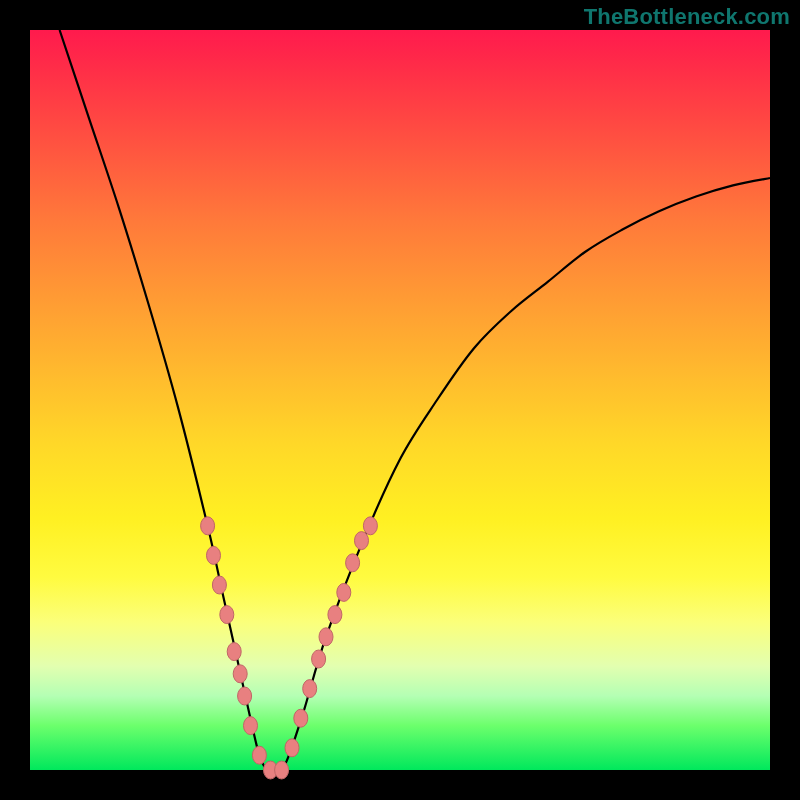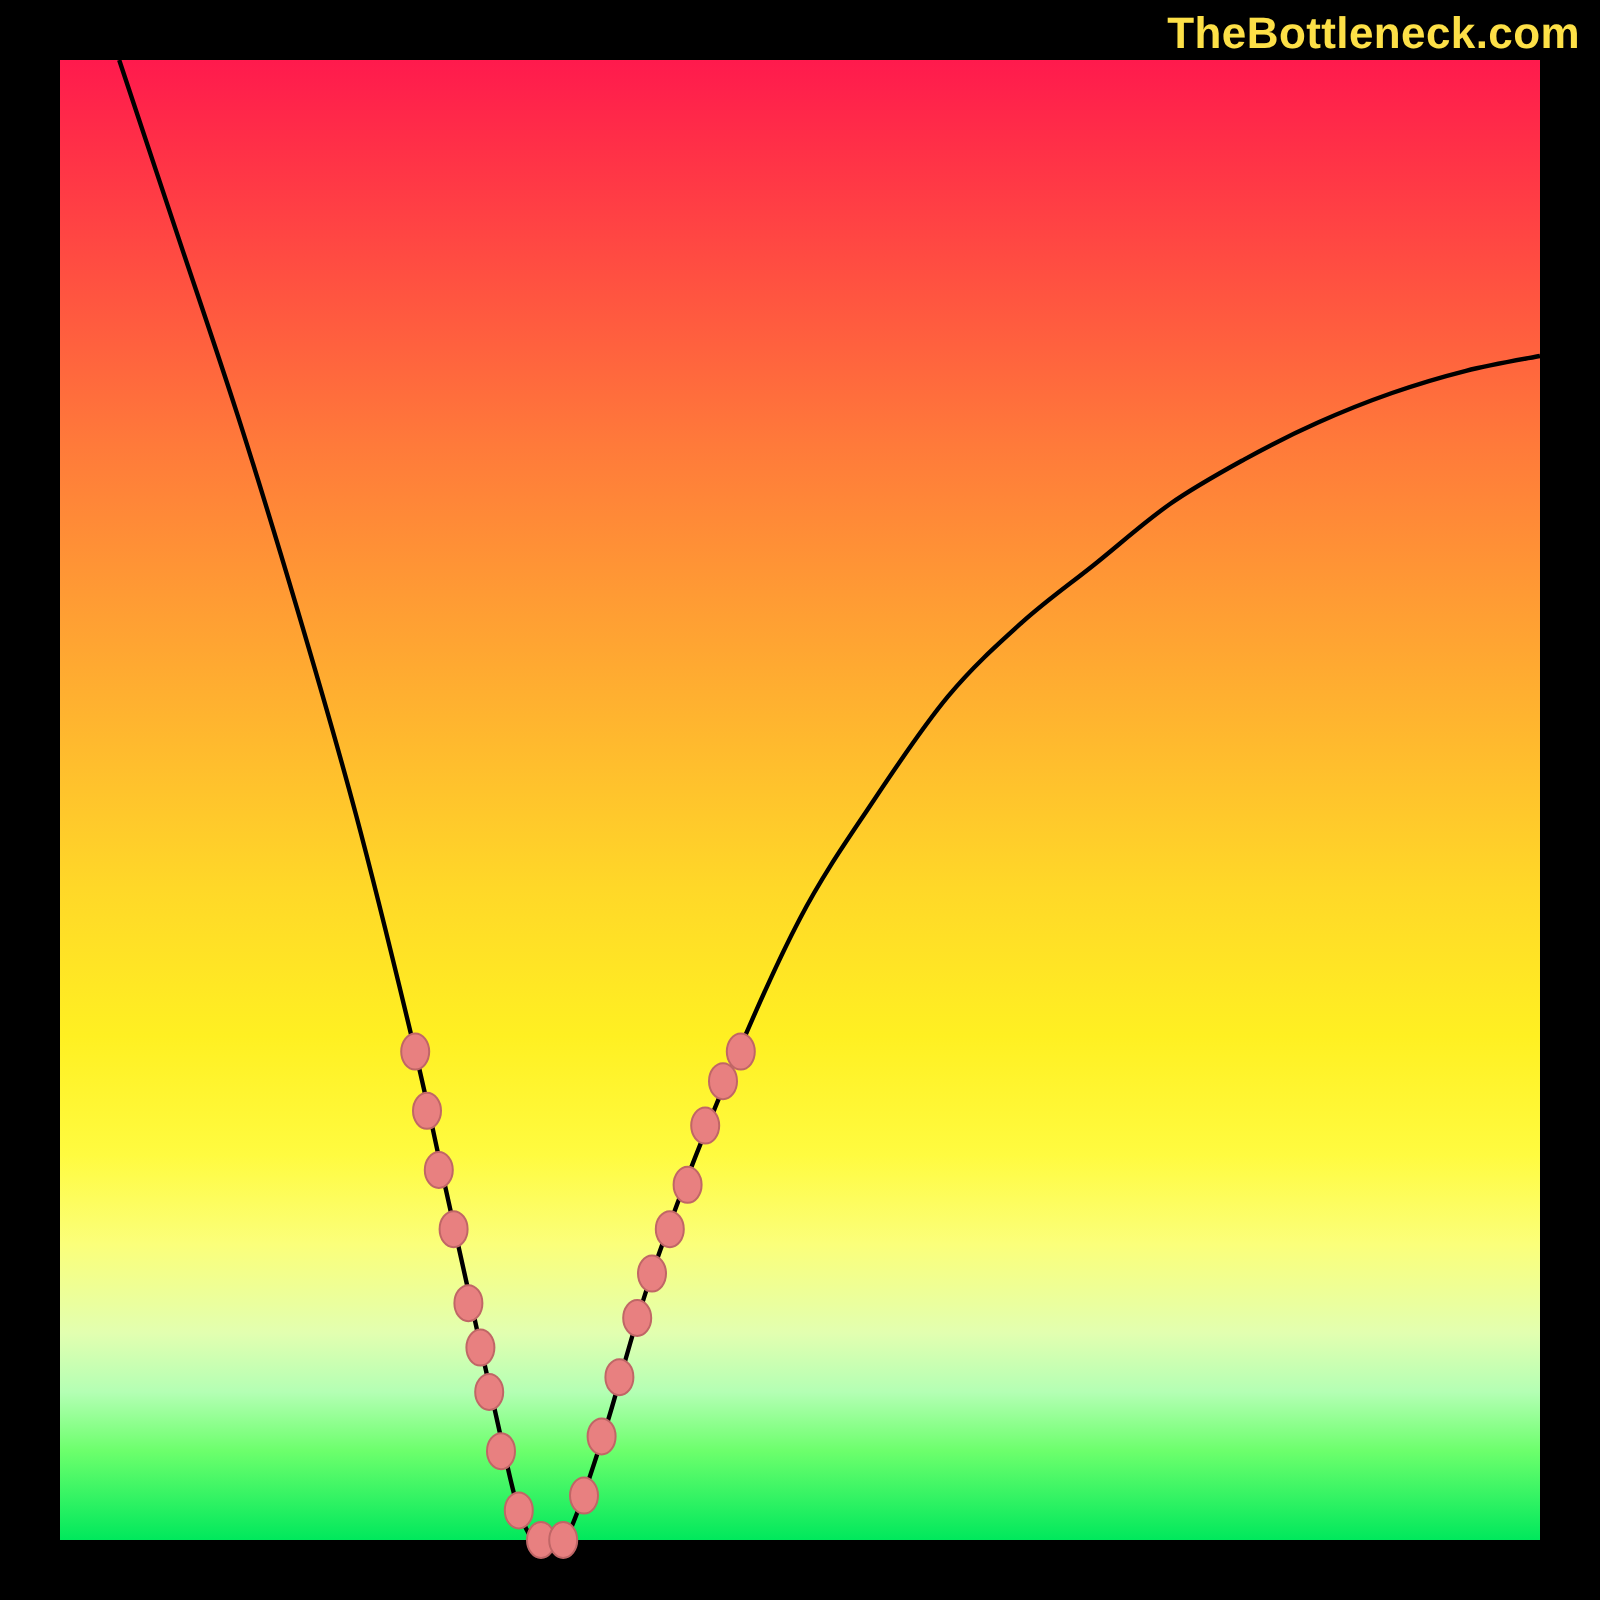--- a/index.html
+++ b/index.html
@@ -32,21 +32,21 @@
       #6cff6c 94%,
       #00e85c 100%);
   }
   .watermark {
     position: absolute;
     top: 4px;
     right: 10px;
     font-family: Arial, Helvetica, sans-serif;
     font-size: 22px;
     font-weight: 600;
-    color: #fde047;
+    color: #0f766e;
     letter-spacing: 0.2px;
     user-select: none;
   }
   svg.curve {
     position: absolute;
     left: 30px;
     top: 30px;
     width: 740px;
     height: 740px;
     overflow: visible;

